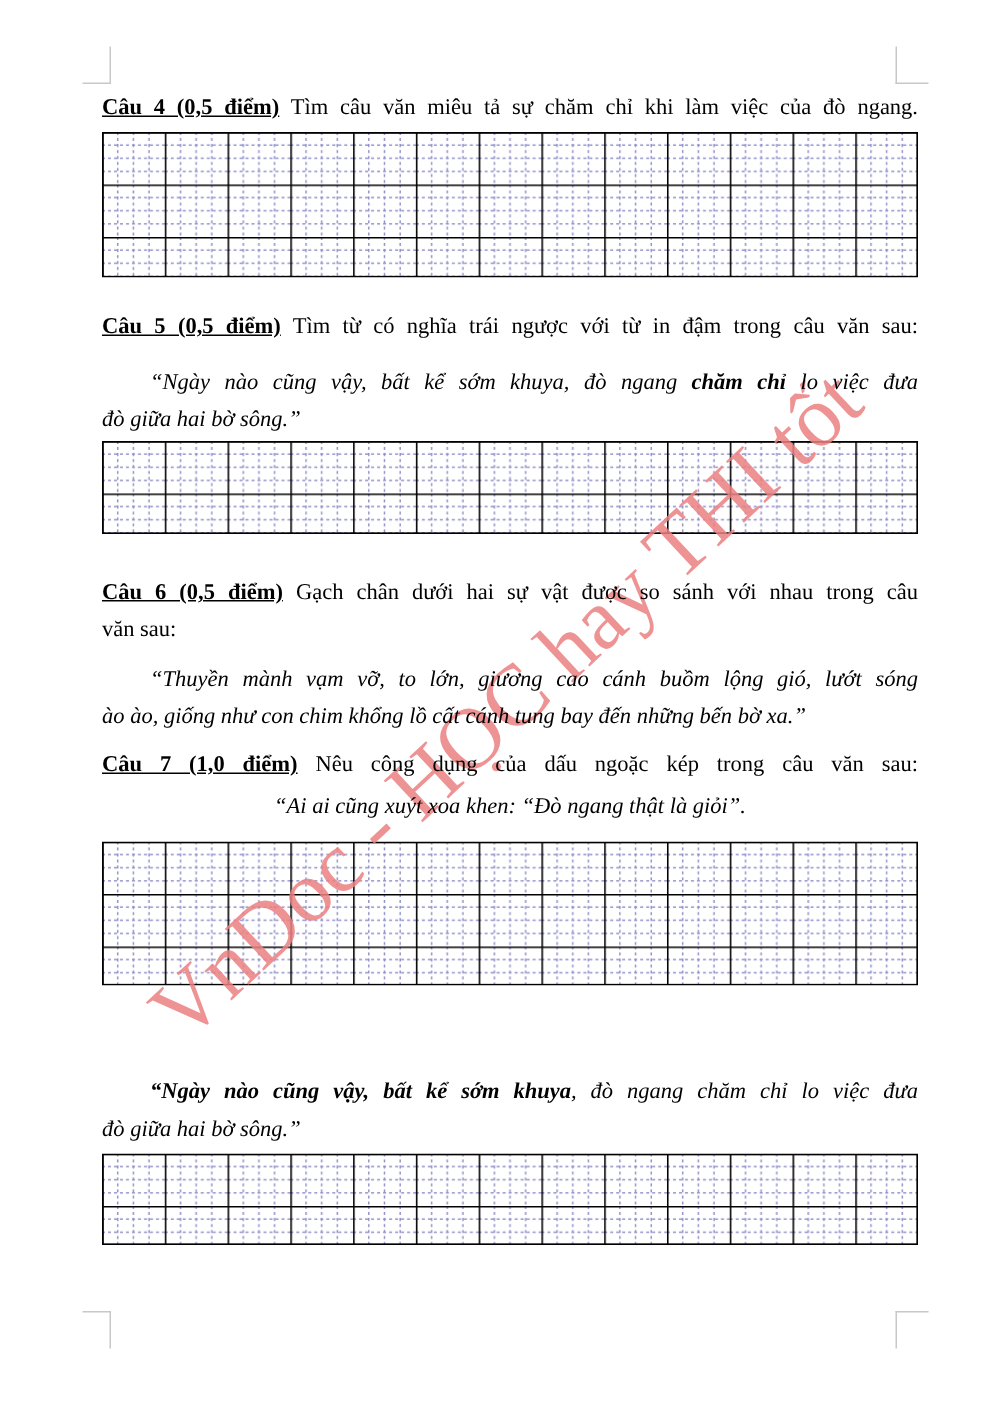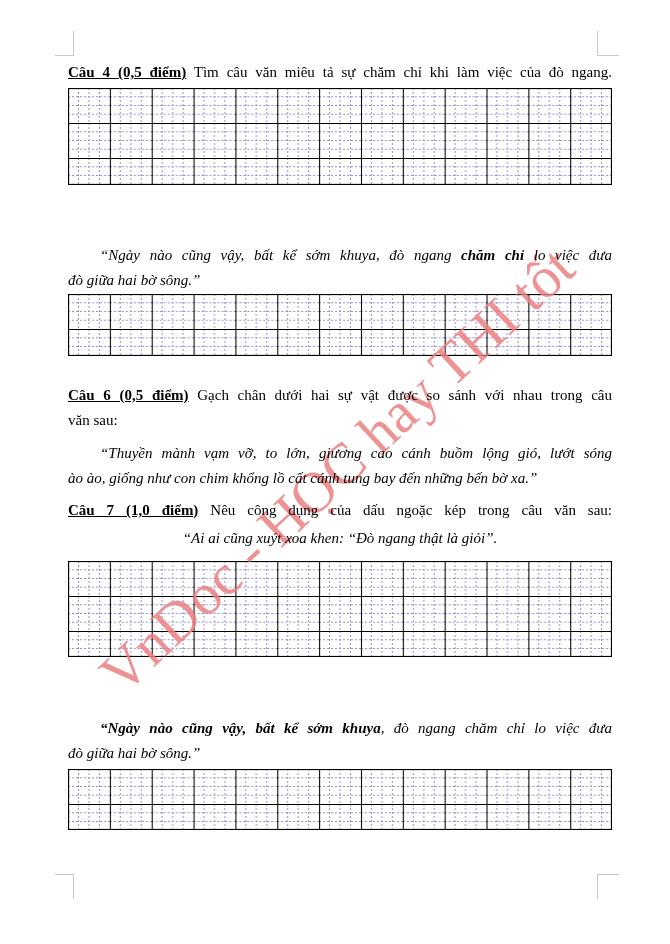--- a/index.html
+++ b/index.html
@@ -63,20 +63,21 @@
 
   <div class="watermark">VnDoc - HỌC hay THI tốt</div>
 
   <div class="line stretch" style="top:60px"><span class="q-label">Câu 4 (0,5 điểm)</span><span> Tìm câu văn miêu tả sự chăm chỉ khi làm việc của đò ngang.</span></div>
   <div class="grid" style="top:88px">
     <svg width="544" height="97">
         <rect x="0.55" y="0.55" width="542.9" height="95.9" fill="url(#gridcell)" stroke="#000" stroke-width="1.1"></rect>
       </svg>
   </div>
 
+  <div class="line stretch" style="top:206px"><span class="q-label">Câu 5 (0,5 điểm)</span><span> Tìm từ có nghĩa trái ngược với từ in đậm trong câu văn sau:</span></div>
   <div class="line quote indent stretch" style="top:243px"><span>“Ngày nào cũng vậy, bất kể sớm khuya, đò ngang </span><b>chăm chỉ</b><span> lo việc đưa</span></div>
   <div class="line quote" style="top:268px">đò giữa hai bờ sông.”</div>
   <div class="grid" style="top:294px">
     <svg width="544" height="62">
         <rect x="0.55" y="0.55" width="542.9" height="60.9" fill="url(#gridcell)" stroke="#000" stroke-width="1.1"></rect>
       </svg>
   </div>
 
   <div class="line stretch" style="top:383px"><span class="q-label">Câu 6 (0,5 điểm)</span><span> Gạch chân dưới hai sự vật được so sánh với nhau trong câu</span></div>
   <div class="line quote indent stretch" style="top:441px">“Thuyền mành vạm vỡ, to lớn, giương cao cánh buồm lộng gió, lướt sóng</div>

